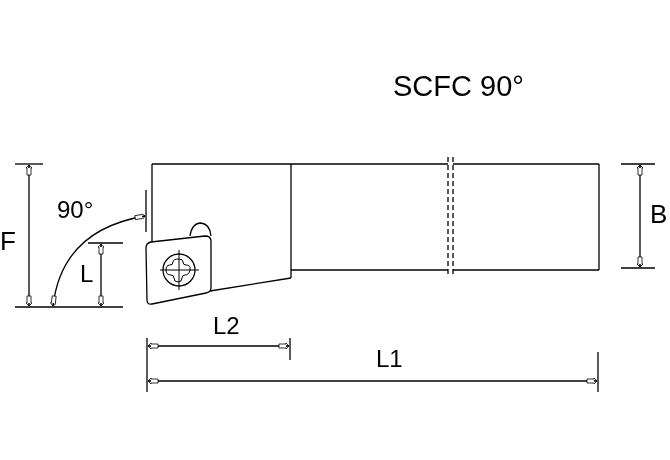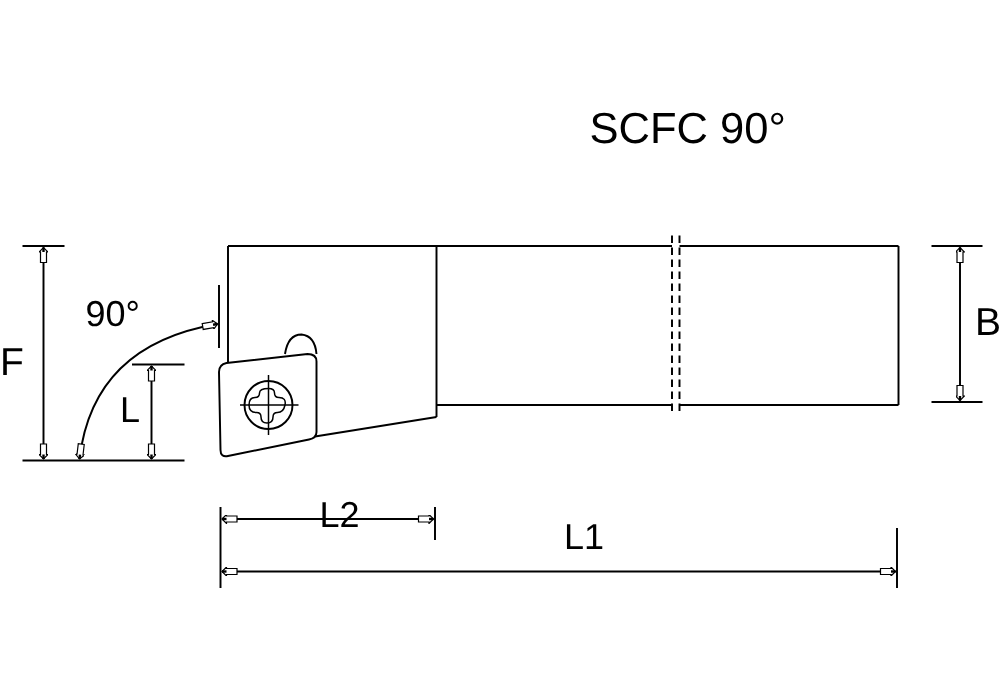--- a/index.html
+++ b/index.html
@@ -79,14 +79,14 @@
       <line x1="148" y1="381" x2="597" y2="381" marker-start="url(#arr)" marker-end="url(#arr)"></line>
     </g>
   </g>
 </svg>
 
 <div class="lbl title" style="left:393px; top:72px;">SCFC 90°</div>
 <div class="lbl" style="left:0px; top:228px; font-size:26px;">F</div>
 <div class="lbl" style="left:47px; top:198px;margin-left:10px;">90°</div>
 <div class="lbl" style="left:80px; top:262px;">L</div>
 <div class="lbl" style="left:650px; top:201px; font-size:26px;">B</div>
-<div class="lbl" style="left:213px; top:332px;">L2</div>
+<div class="lbl" style="left:213px; top:314px;">L2</div>
 <div class="lbl" style="left:376px; top:347px;">L1</div>
 
 </body></html>

